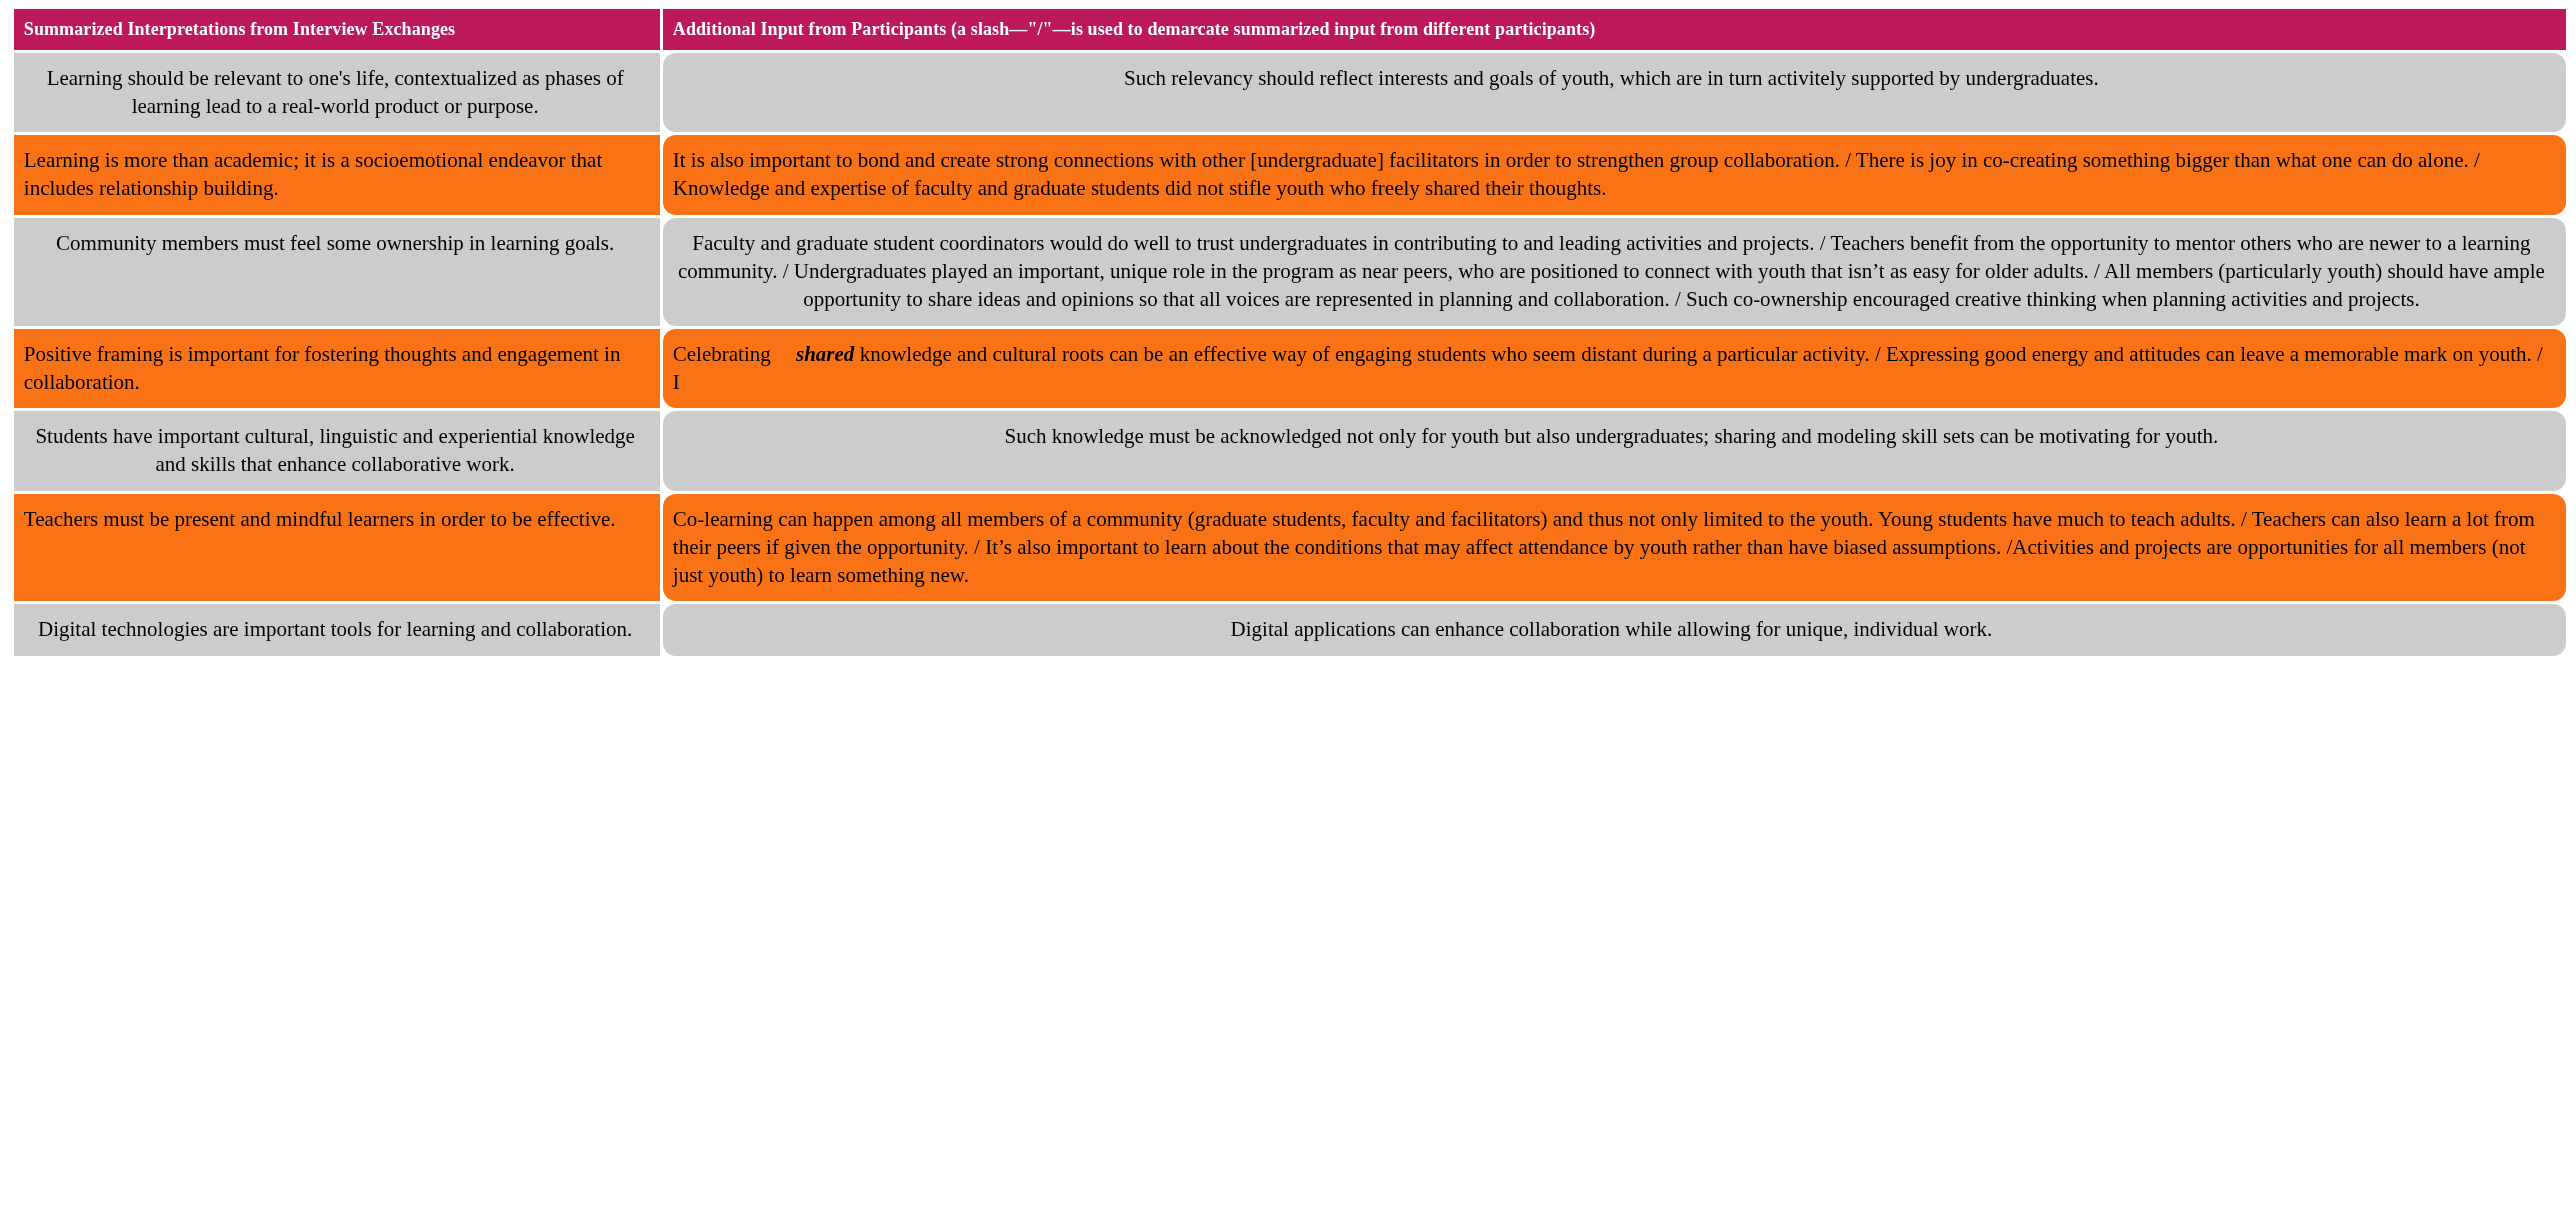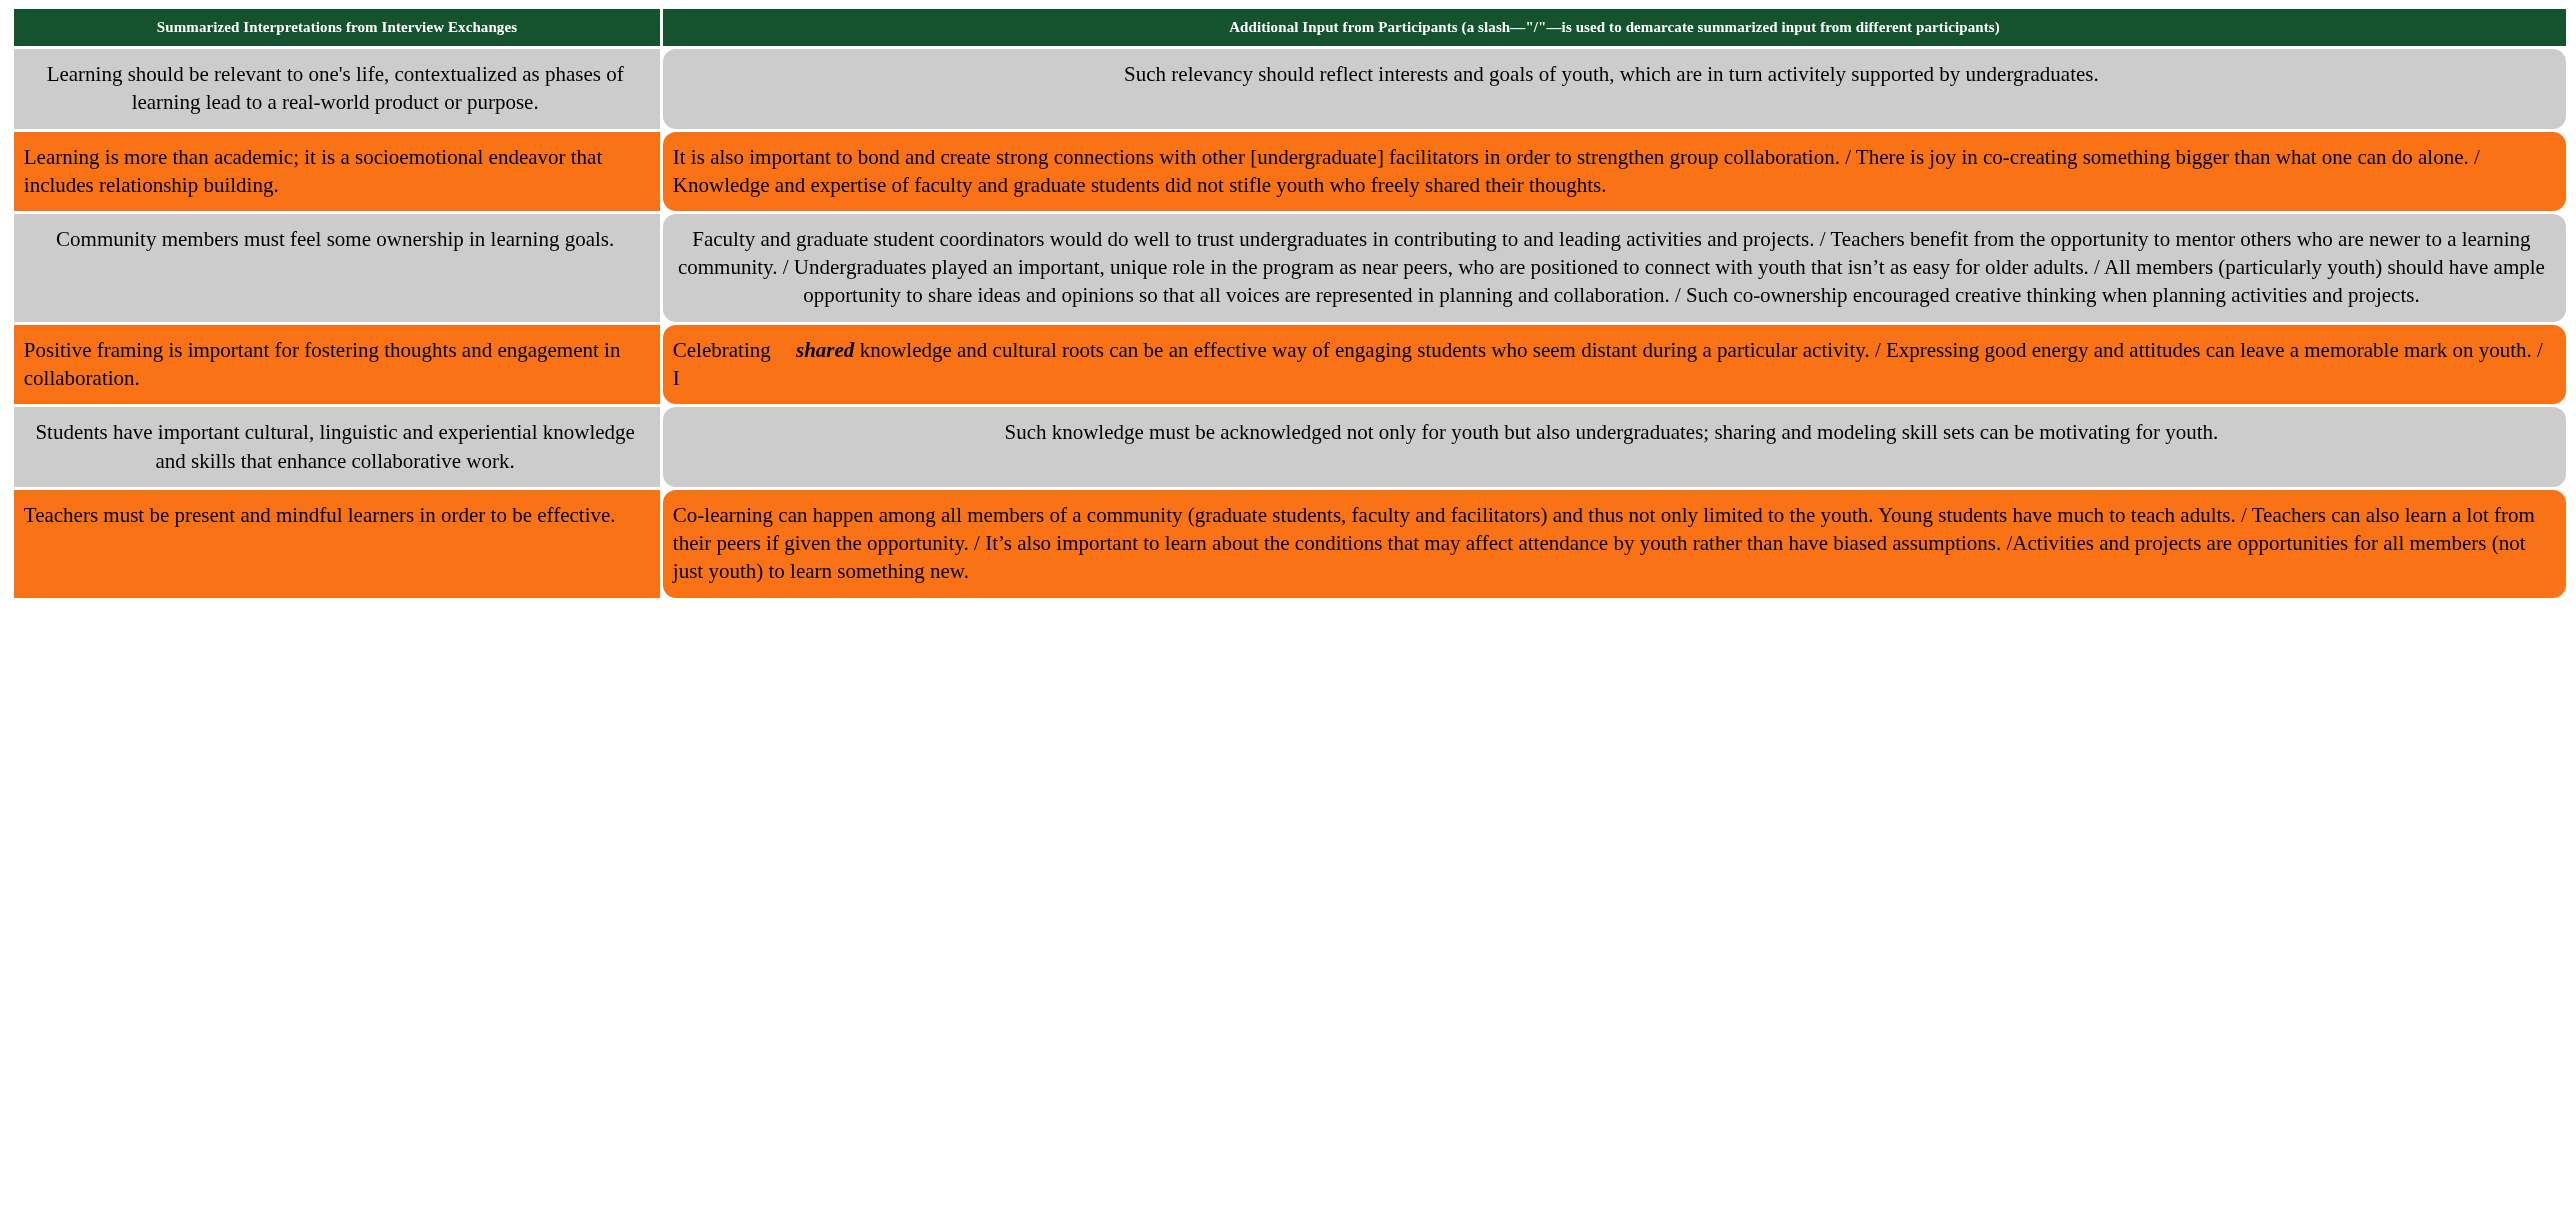--- a/index.html
+++ b/index.html
@@ -25,26 +25,26 @@
     width: 2556px;
     border-collapse: separate;
     border-spacing: 3.1px 3.7px;
     table-layout: fixed;
   }
 
   col.col-left  { width: 646px; }
   col.col-right { width: 1903px; }
 
   thead th {
-    background: #14532d;
+    background: #be185d;
     color: #ffffff;
     font-weight: bold;
-    font-size: 15px;
+    font-size: 18px;
     line-height: 1.24;
-    text-align: center;
+    text-align: left;
     vertical-align: top;
     padding: 8.6px 9.8px 9.8px 9.8px;
     letter-spacing: 0.1px;
   }
 
   tbody td {
     vertical-align: top;
     text-align: left;
     font-size: 21px;
     line-height: 1.34;
@@ -97,16 +97,20 @@
           <td class="cell-right"><span>Celebrating </span><span class="em-bold-italic">shared</span><span> knowledge and cultural roots can be an effective way of engaging students who seem distant during a particular activity. / Expressing good energy and attitudes can leave a memorable mark on youth. / I</span></td>
         </tr>
         <tr class="shade-dark">
           <td class="cell-left">Students have important cultural, linguistic and experiential knowledge and skills that enhance collaborative work.</td>
           <td class="cell-right">Such knowledge must be acknowledged not only for youth but also undergraduates; sharing and modeling skill sets can be motivating for youth.</td>
         </tr>
         <tr class="shade-light">
           <td class="cell-left">Teachers must be present and mindful learners in order to be effective.</td>
           <td class="cell-right">Co-learning can happen among all members of a community (graduate students, faculty and facilitators) and thus not only limited to the youth. Young students have much to teach adults. / Teachers can also learn a lot from their peers if given the opportunity. / It’s also important to learn about the conditions that may affect attendance by youth rather than have biased assumptions. /Activities and projects are opportunities for all members (not just youth) to learn something new.</td>
         </tr>
+        <tr class="shade-dark">
+          <td class="cell-left">Digital technologies are important tools for learning and collaboration.</td>
+          <td class="cell-right">Digital applications can enhance collaboration while allowing for unique, individual work.</td>
+        </tr>
       </tbody>
   </table>
 </div>
 
 
 </body></html>

